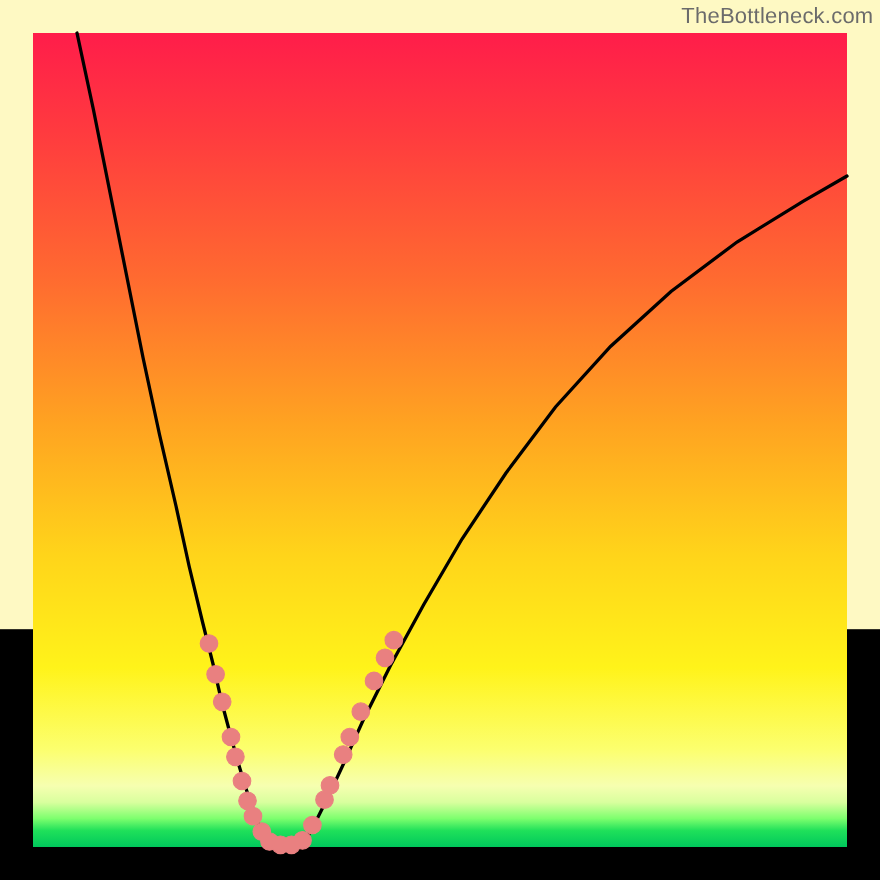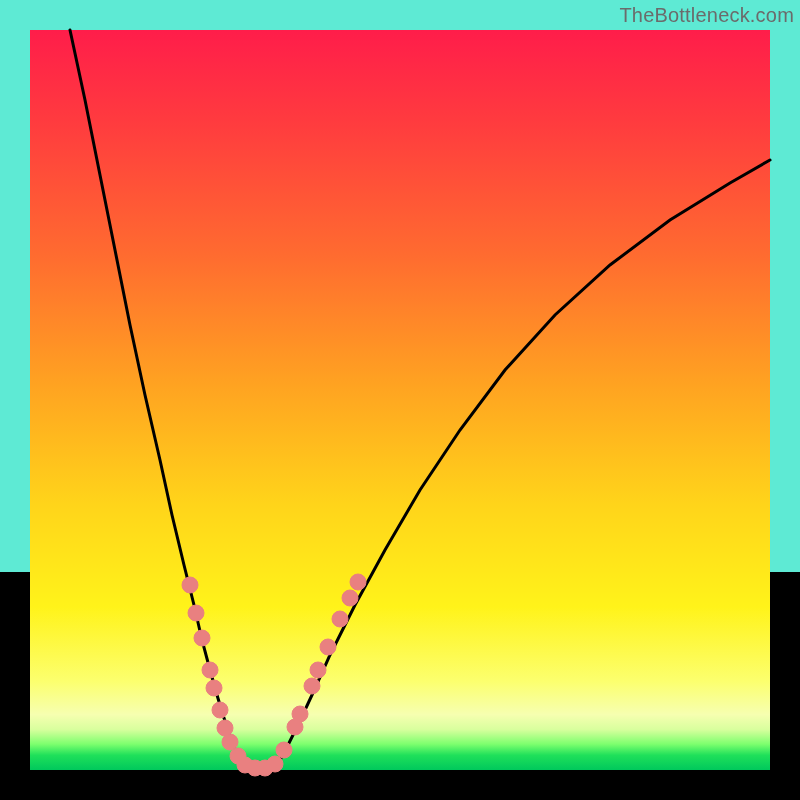--- a/index.html
+++ b/index.html
@@ -8,21 +8,21 @@
     width: 800px;
     height: 800px;
     background: #000;
     font-family: Arial, Helvetica, sans-serif;
     overflow: hidden;
   }
   .frame {
     position: absolute;
     left: 0; top: 0;
     width: 800px; height: 572px;
-    background: #5eead4;
+    background: #fef9c3;
   }
   .plot {
     position: absolute;
     left: 30px;
     top: 30px;
     width: 740px;
     height: 740px;
     
     background: linear-gradient(to bottom,
       #ff1d4a 0%,

